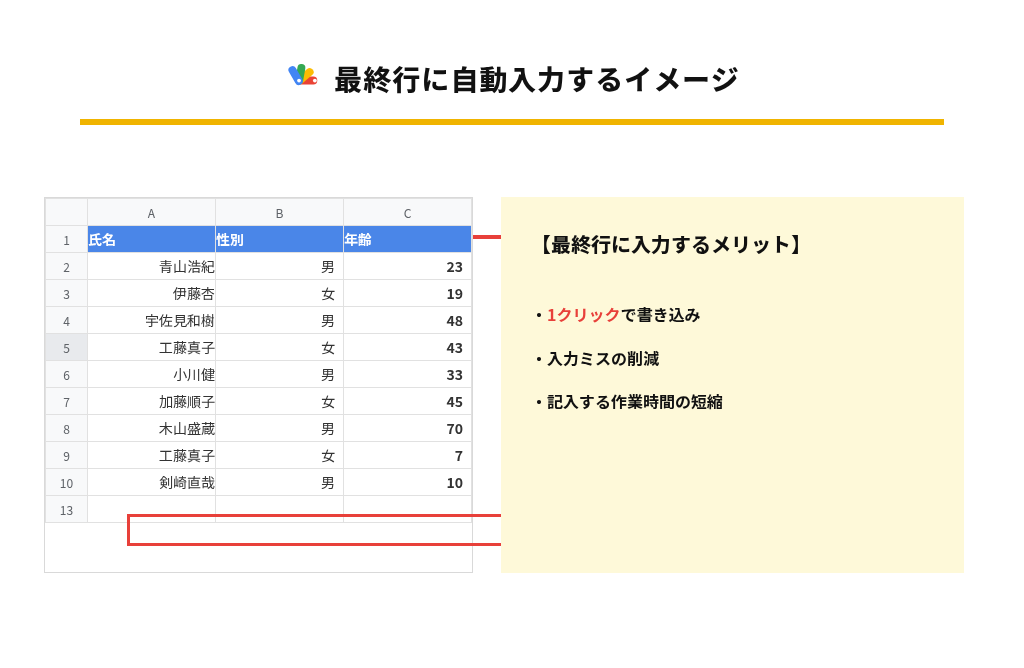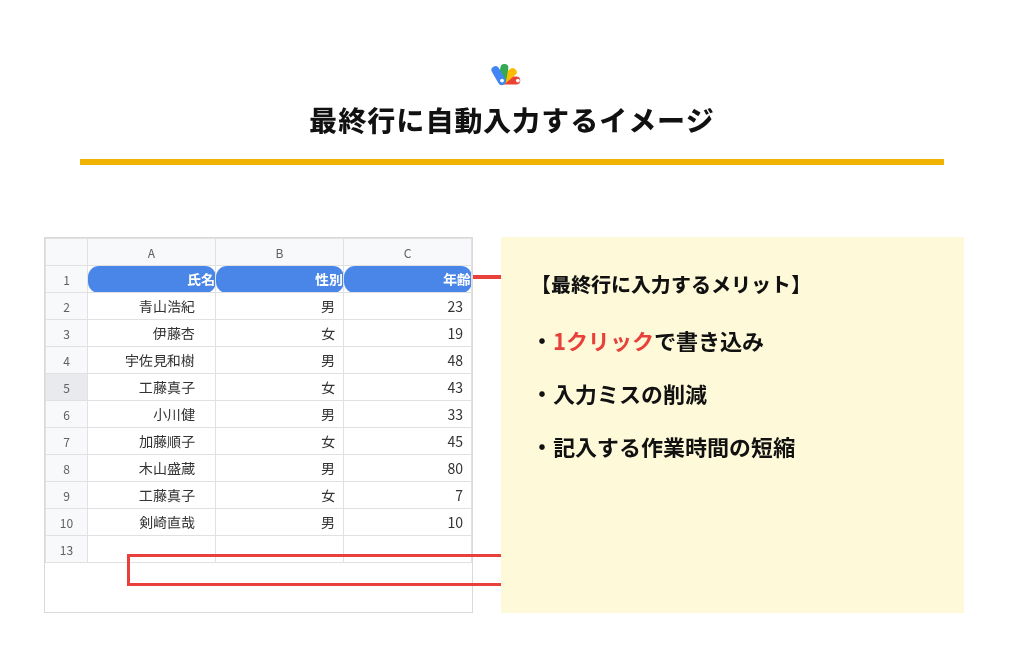--- a/index.html
+++ b/index.html
@@ -13,21 +13,20 @@
       width: 1024px;
       height: 668px;
       position: relative;
     }
     .header {
       display: flex;
       align-items: center;
       justify-content: center;
       padding-top: 56px;
       padding-bottom: 12px;
-      flex-direction: column;
     }
     .logo-icon {
       margin-right: 12px;
     }
     .page-title {
       font-size: 28px;
       font-weight: 800;
       color: #111;
       letter-spacing: 1px;
     }
@@ -81,34 +80,34 @@
       text-align: center;
       width: 42px;
     }
     .spreadsheet .row-header.selected {
       background: #e8eaed;
     }
     .spreadsheet .data-header {
       background: #4a86e8;
       color: #fff;
       font-weight: 700;
-      text-align: right;
-      border-radius: 11px;
+      text-align: left;
     }
     .spreadsheet .cell-text {
       text-align: right;
-      padding-right: 20px;
+      padding-right: 0;
     }
     .spreadsheet .cell-center {
       text-align: right;
       padding-right: 8px;
     }
     .spreadsheet .cell-num {
       text-align: right;
       padding-right: 8px;
+      font-weight: bold;
     }
     .highlight-row td {
       
     }
     .red-box {
       position: absolute;
       border: 3px solid #e8403a;
       left: 82px;
       width: 400px;
       height: 32px;
@@ -146,27 +145,27 @@
       background: #fef9d9;
       padding: 32px 30px 36px 30px;
       flex: 1;
       z-index: 1;
       min-height: 376px;
     }
     .callout-title {
       font-size: 20px;
       font-weight: 800;
       color: #111;
-      margin-bottom: 25px;
+      margin-bottom: 44px;
     }
     .callout ul {
       list-style: none;
     }
     .callout li {
-      font-size: 22px;
+      font-size: 16px;
       font-weight: 700;
       color: #111;
       line-height: 1.6;
       margin-bottom: 18px;
     }
     .callout .accent {
       color: #e8403a;
     }
   </style>
 </head>
@@ -243,21 +242,21 @@
       <tr>
         <td class="row-header">7</td>
         <td class="cell-text">加藤順子</td>
         <td class="cell-center">女</td>
         <td class="cell-num">45</td>
       </tr>
       <tr>
         <td class="row-header">8</td>
         <td class="cell-text">木山盛蔵</td>
         <td class="cell-center">男</td>
-        <td class="cell-num">80</td>
+        <td class="cell-num">70</td>
       </tr>
       <tr>
         <td class="row-header">9</td>
         <td class="cell-text">工藤真子</td>
         <td class="cell-center">女</td>
         <td class="cell-num">7</td>
       </tr>
       <tr>
         <td class="row-header">10</td>
         <td class="cell-text">剣崎直哉</td>

